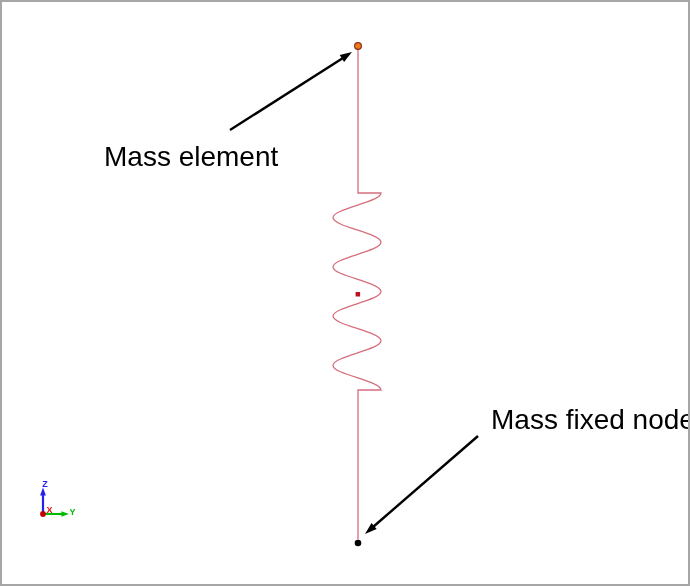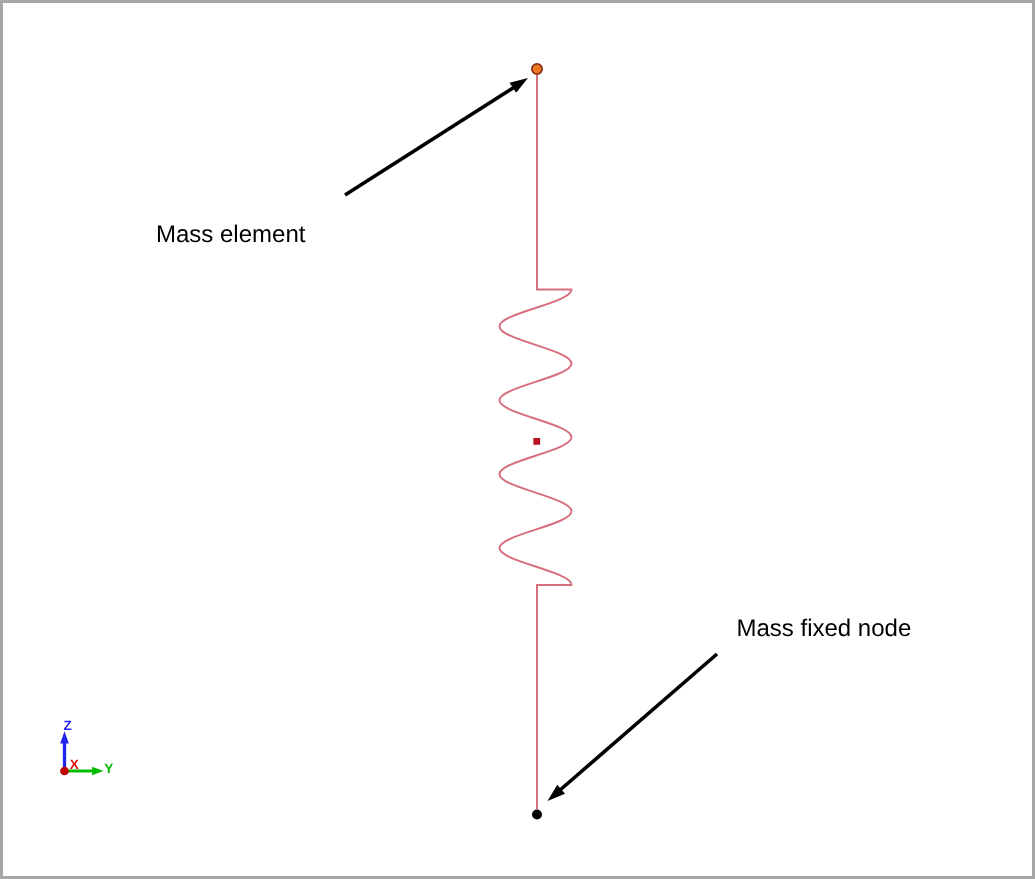--- a/index.html
+++ b/index.html
@@ -21,21 +21,21 @@
   }
   .drawing {
     position: absolute;
     left: 0;
     top: 0;
     width: 686px;
     height: 582px;
   }
   .callout {
     position: absolute;
-    font-size: 16px;
+    font-size: 28px;
     line-height: 22px;
     color: #000000;
     white-space: nowrap;
   }
   .callout-mass  { left: 102px; top: 144px; }
   .callout-fixed { left: 489px; top: 407px; }
   .triad-label {
     font-family: "Liberation Sans", sans-serif;
     font-size: 9px;
     font-weight: bold;

